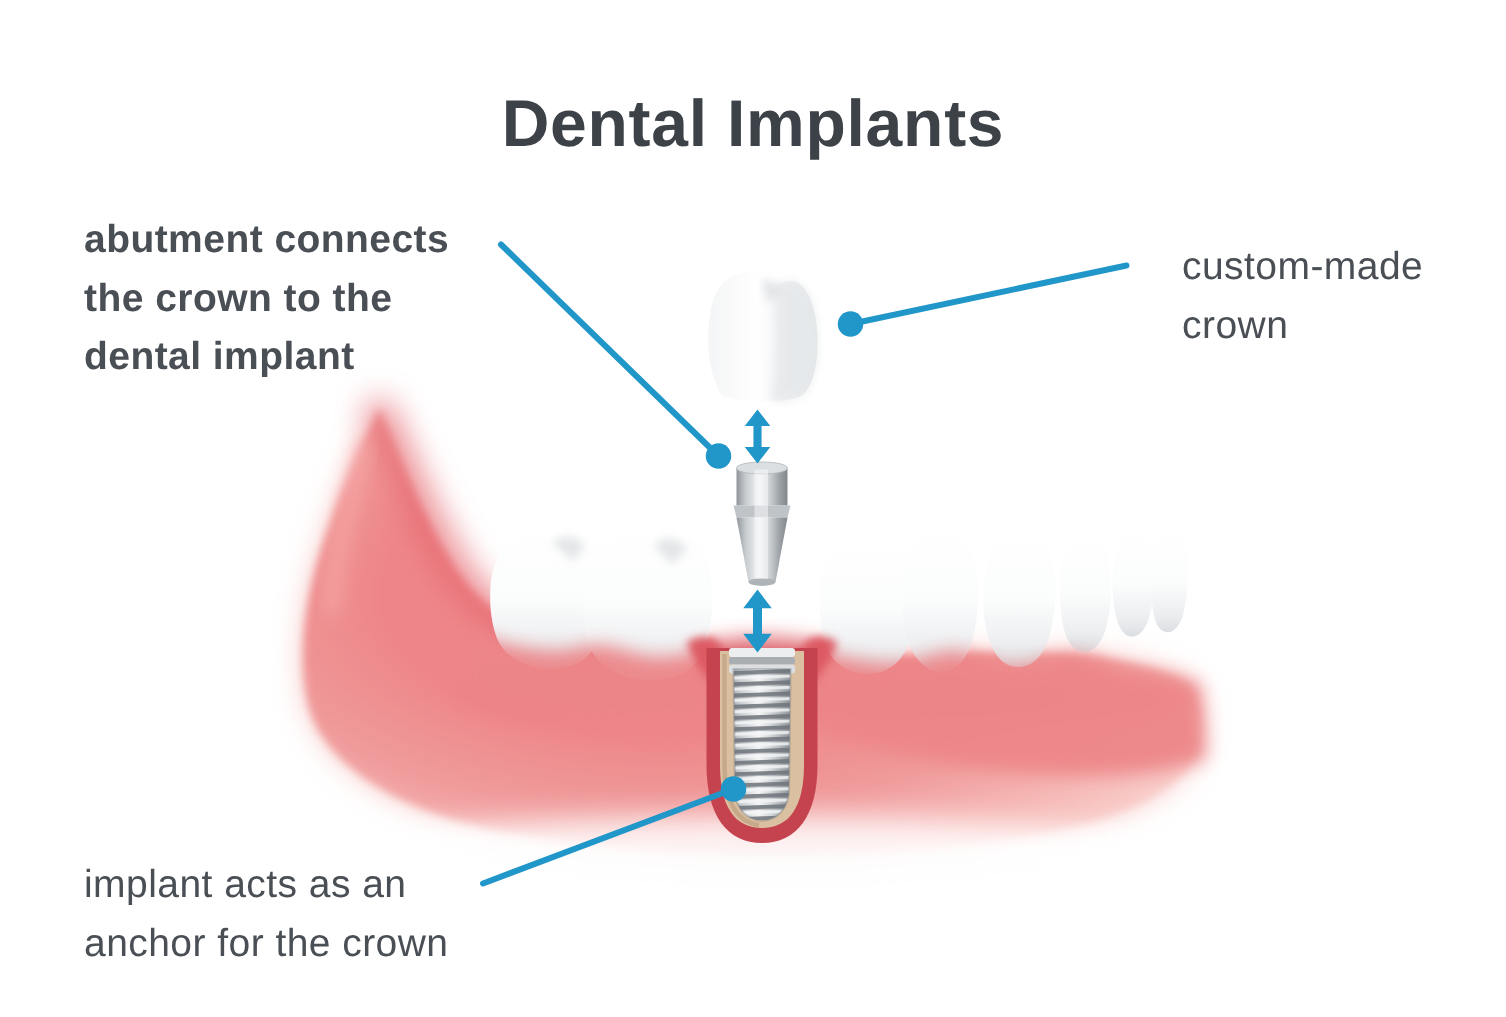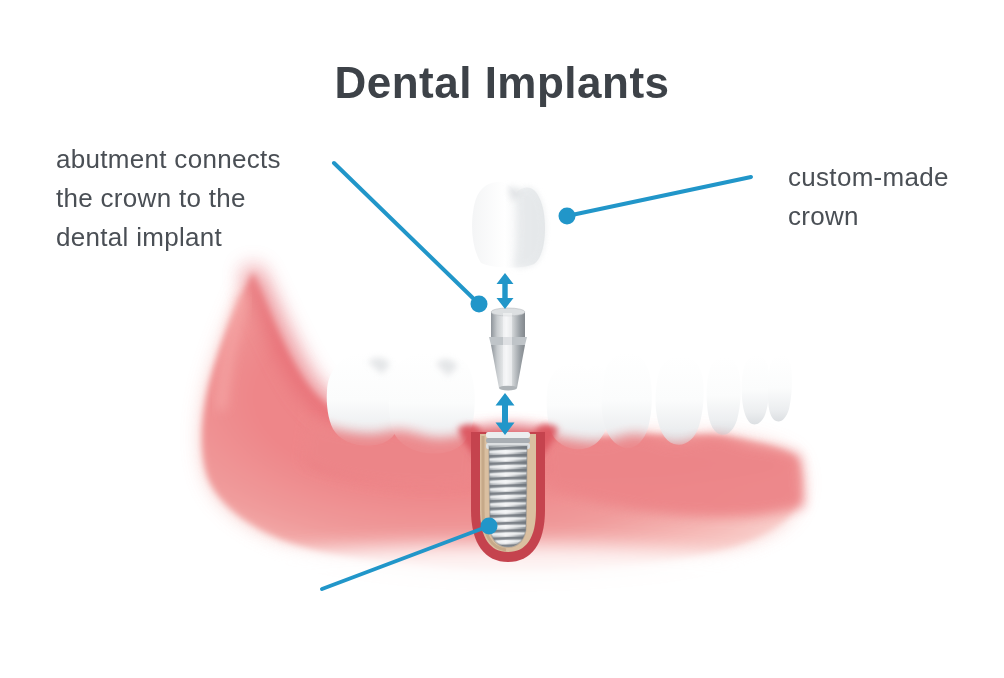--- a/index.html
+++ b/index.html
@@ -16,21 +16,21 @@
     text-align:center;
     font-size:44px;font-weight:700;letter-spacing:.5px;
     color:#3d4248;
   }
   .callout{
     position:absolute;
     font-size:26px;line-height:39px;letter-spacing:.3px;
     color:#4a4f55;
     white-space:pre-line;
   }
-  .callout.abutment{left:56px;top:104px;}
+  .callout.abutment{left:56px;top:104px;font-weight:bold;}
   .callout.crown{left:788px;top:122px;}
   .callout.implant{left:56px;top:534px;}
   svg.art{position:absolute;left:0;top:0;}
 </style>
 </head>
 <body>
 
 <div class="canvas">
 
   <svg class="art" width="1004" height="678" viewBox="0 0 1004 678">
@@ -160,14 +160,16 @@
       <circle cx="489" cy="490" r="8.5" fill="#2196c9"></circle>
     </g>
   </svg>
 
   <div class="title">Dental Implants</div>
   <div class="callout abutment">abutment connects
 the crown to the
 dental implant</div>
   <div class="callout crown">custom-made
 crown</div>
+  <div class="callout implant">implant acts as an
+anchor for the crown</div>
 
 </div>
 
 </body></html>

